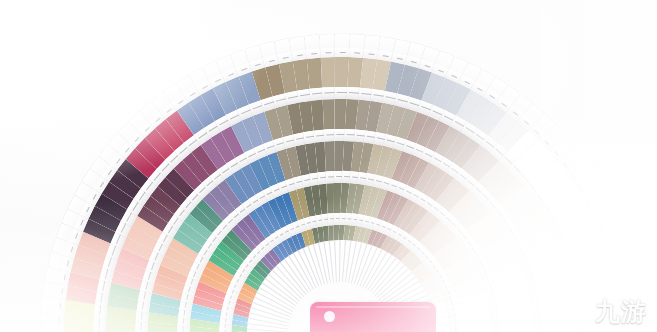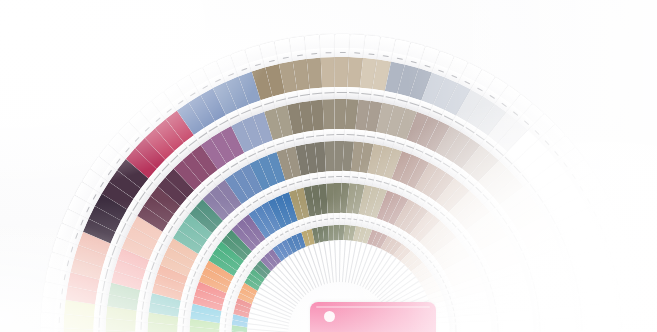--- a/index.html
+++ b/index.html
@@ -1272,15 +1272,16 @@
     </div>
 
   <div class="cornerfade"></div>
   <div class="blurfade"></div>
 
   <div class="watermark">
     <svg class="wm-logo" viewBox="0 0 100 100">
       <path d="M72 16 H30 Q12 16 12 36 V64 Q12 84 30 84 H46 L62 68 H34 Q28 68 28 60 V40 Q28 32 34 32 H72 Z
                M58 44 H84 L84 62 L66 62 L66 52 L52 52 Z" fill="none" stroke="#ffffff" stroke-width="7" stroke-linejoin="round"></path>
     </svg>
+    <span class="wm-text">九游</span>
   </div>
 
 </div>
 
 </body></html>

